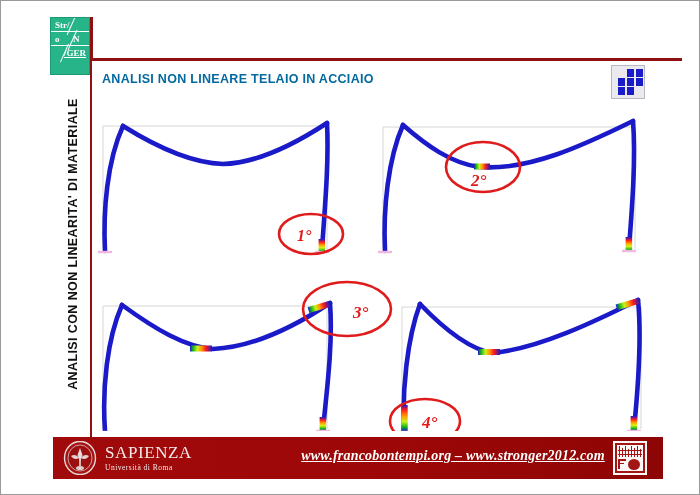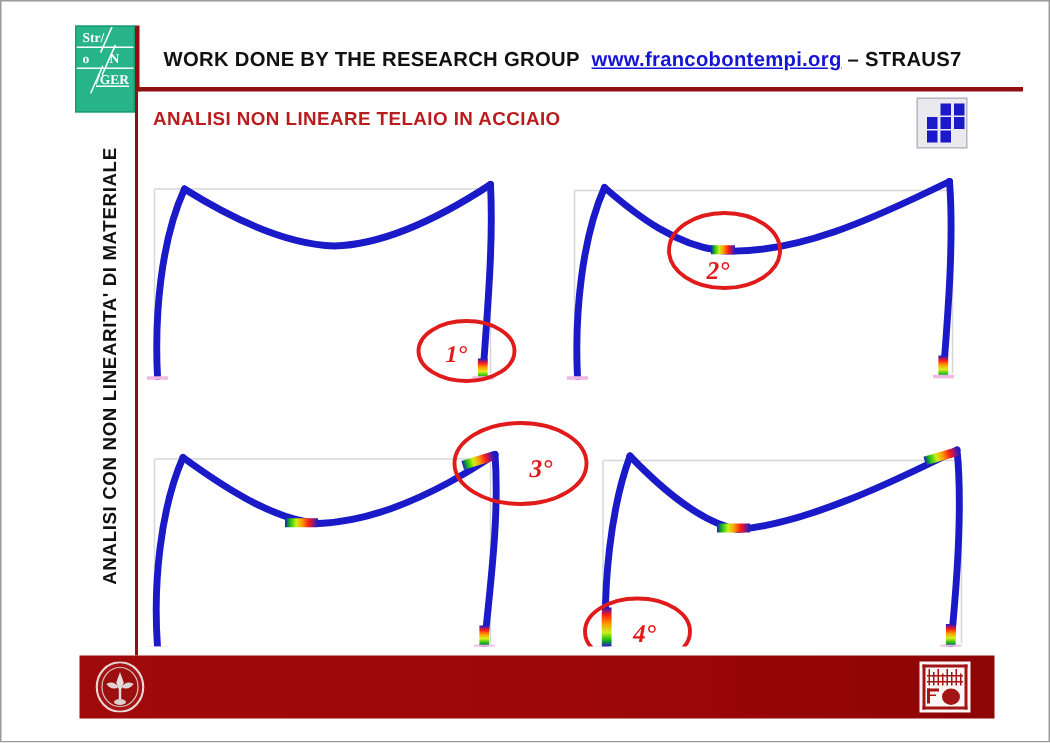--- a/index.html
+++ b/index.html
@@ -17,21 +17,21 @@
   #stronger-logo .t{position:absolute;color:#ffffff;font-size:9px;font-weight:bold;
       font-family:"Liberation Serif",serif;line-height:9px;letter-spacing:0px;}
 
   
   #header-text{position:absolute;left:108px;top:31px;font-size:13.5px;font-weight:bold;color:#111;
       letter-spacing:.2px;white-space:nowrap;}
   #header-text .lnk{color:#1414d6;text-decoration:underline;}
   #header-text .tail{color:#111;}
 
   
-  #slide-title{position:absolute;left:101px;top:71px;font-size:12.5px;font-weight:bold;color:#b91c1c;
+  #slide-title{position:absolute;left:101px;top:71px;font-size:12.5px;font-weight:bold;color:#0369a1;
       letter-spacing:.3px;white-space:nowrap;}
 
   
   #side-caption{position:absolute;left:-93px;top:232px;width:330px;height:22px;
       transform:rotate(-90deg);transform-origin:center center;
       font-size:12.5px;font-weight:bold;color:#111;letter-spacing:.4px;
       text-align:center;line-height:22px;white-space:nowrap;}
 
   
   #grid-icon{position:absolute;left:610px;top:64px;width:34px;height:34px;background:#e9e9ee;
@@ -71,23 +71,20 @@
     <span class="ln" style="left:0;top:27px;width:40px;height:1px;"></span>
     <span class="ln" style="left:20px;top:-4px;width:1px;height:22px;transform:rotate(24deg);"></span>
     <span class="ln" style="left:21px;top:11px;width:1px;height:22px;transform:rotate(24deg);"></span>
     <span class="ln" style="left:13px;top:25px;width:1px;height:20px;transform:rotate(24deg);"></span>
     <span class="t" style="left:4px;top:3px;">Str/</span>
     <span class="t" style="left:4px;top:17px;">o</span>
     <span class="t" style="left:22px;top:17px;">N</span>
     <span class="t" style="left:13px;top:31px;text-decoration:underline;">/GER</span>
   </div>
 
-  <div id="header-text">
-    <span>WORK DONE BY THE RESEARCH GROUP</span>&nbsp;&nbsp;<span class="lnk">www.francobontempi.org</span>&nbsp;<span class="tail">– STRAUS7</span>
-  </div>
 
   <div id="slide-title">ANALISI NON LINEARE TELAIO IN ACCIAIO</div>
 
   <div id="side-caption">ANALISI CON NON LINEARITA' DI MATERIALE</div>
 
   <div id="grid-icon">
     <i style="left:15px;top:3px;width:7px;height:8px;"></i>
     <i style="left:24px;top:3px;width:7px;height:8px;"></i>
     <i style="left:6px;top:12px;width:7px;height:8px;"></i>
     <i style="left:15px;top:12px;width:7px;height:8px;"></i>
@@ -228,20 +225,25 @@
   <div id="footer-bar">
     <svg id="sapienza-seal" viewBox="0 0 34 34" xmlns="http://www.w3.org/2000/svg">
       <ellipse cx="17" cy="17" rx="15.5" ry="16.5" fill="#a81414" stroke="#e8d8d8" stroke-width="1.4"></ellipse>
       <ellipse cx="17" cy="17" rx="12" ry="13" fill="#9b0f0f" stroke="#d8c4c4" stroke-width="0.8"></ellipse>
       <path d="M17 7 L19.5 14 L17 21 L14.5 14 Z" fill="#e7dada"></path>
       <path d="M8 15 C11 13 14 14 16 17 C13 19 10 18 8 15 Z" fill="#e0d2d2"></path>
       <path d="M26 15 C23 13 20 14 18 17 C21 19 24 18 26 15 Z" fill="#e0d2d2"></path>
       <rect x="16.2" y="19" width="1.6" height="8" fill="#e7dada"></rect>
       <ellipse cx="17" cy="27" rx="4" ry="2" fill="#ddcccc"></ellipse>
     </svg>
+    <div id="sapienza-name">
+      <span class="big">SAPIENZA</span>
+      <span class="small">Università di Roma</span>
+    </div>
+    <div id="footer-link">www.francobontempi.org – www.stronger2012.com</div>
     <div id="fb-logo">
       <span style="left:2px;top:2px;width:30px;height:1.6px;"></span>
       <span style="left:2px;top:2px;width:1.6px;height:30px;"></span>
       <span style="left:30.4px;top:2px;width:1.6px;height:30px;"></span>
       <span style="left:2px;top:30.4px;width:30px;height:1.6px;"></span>
       <span style="left:6px;top:5px;width:1.4px;height:11px;"></span>
       <span style="left:9px;top:7px;width:1.4px;height:9px;"></span>
       <span style="left:12px;top:5px;width:1.4px;height:11px;"></span>
       <span style="left:15px;top:8px;width:1.4px;height:8px;"></span>
       <span style="left:18px;top:5px;width:1.4px;height:11px;"></span>

